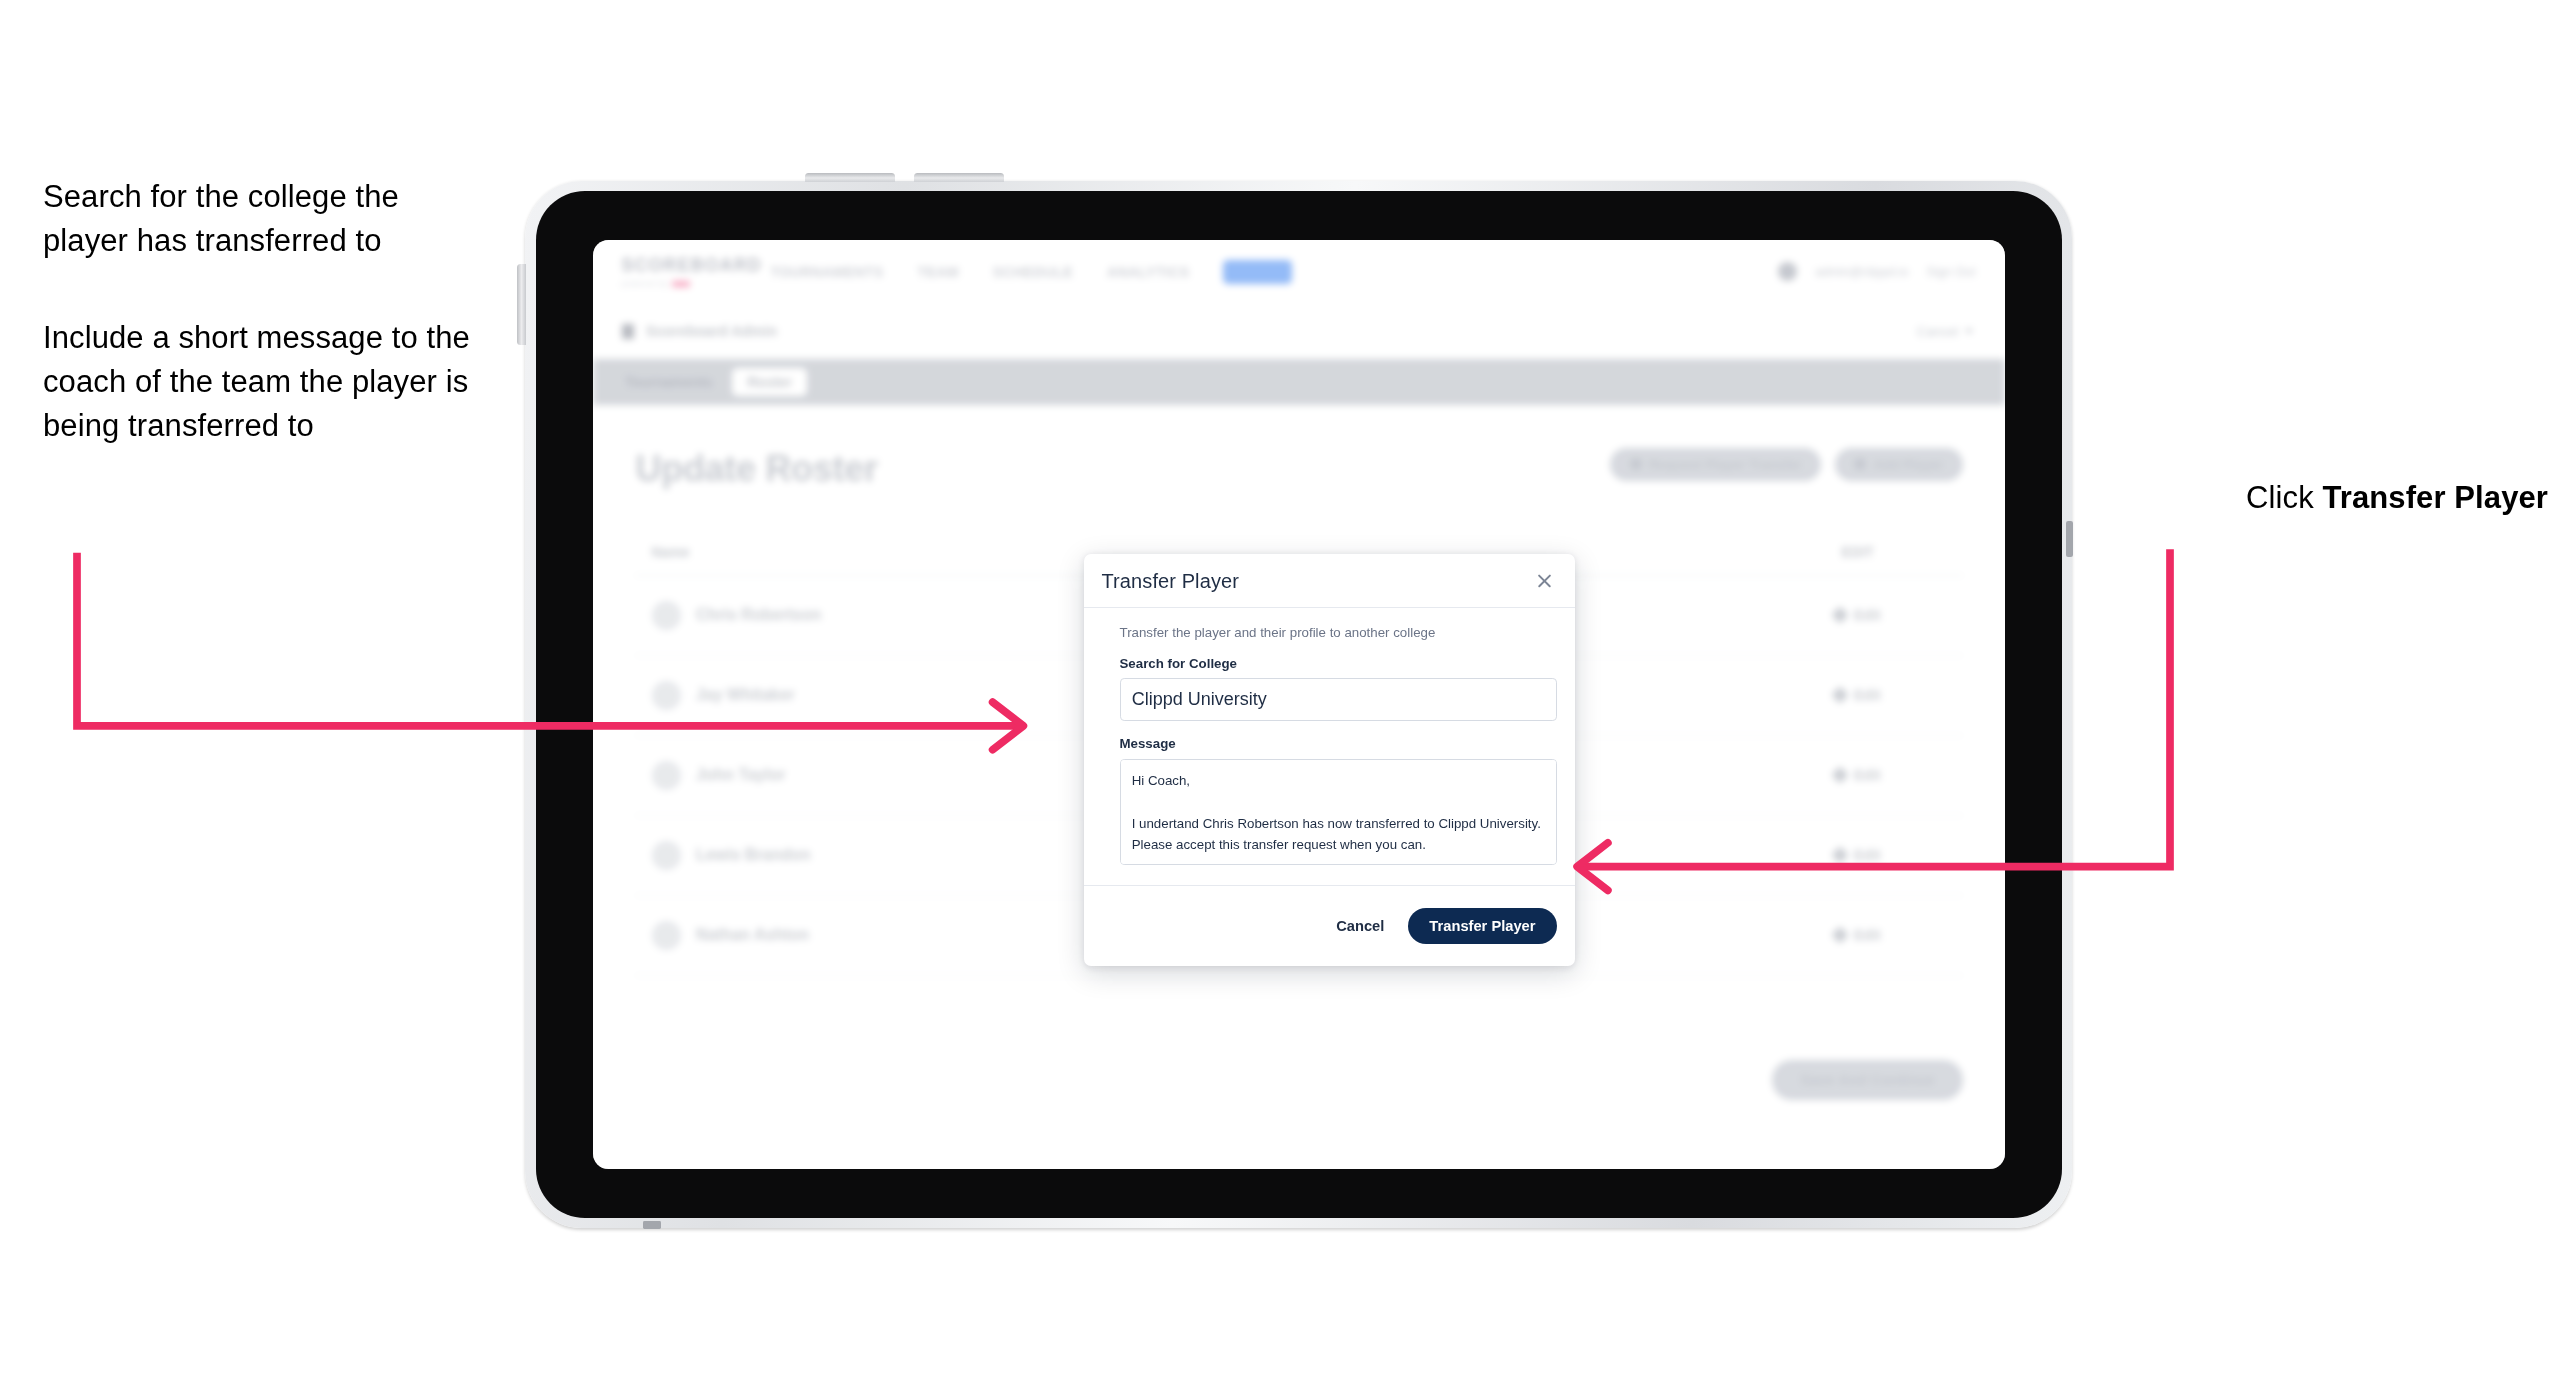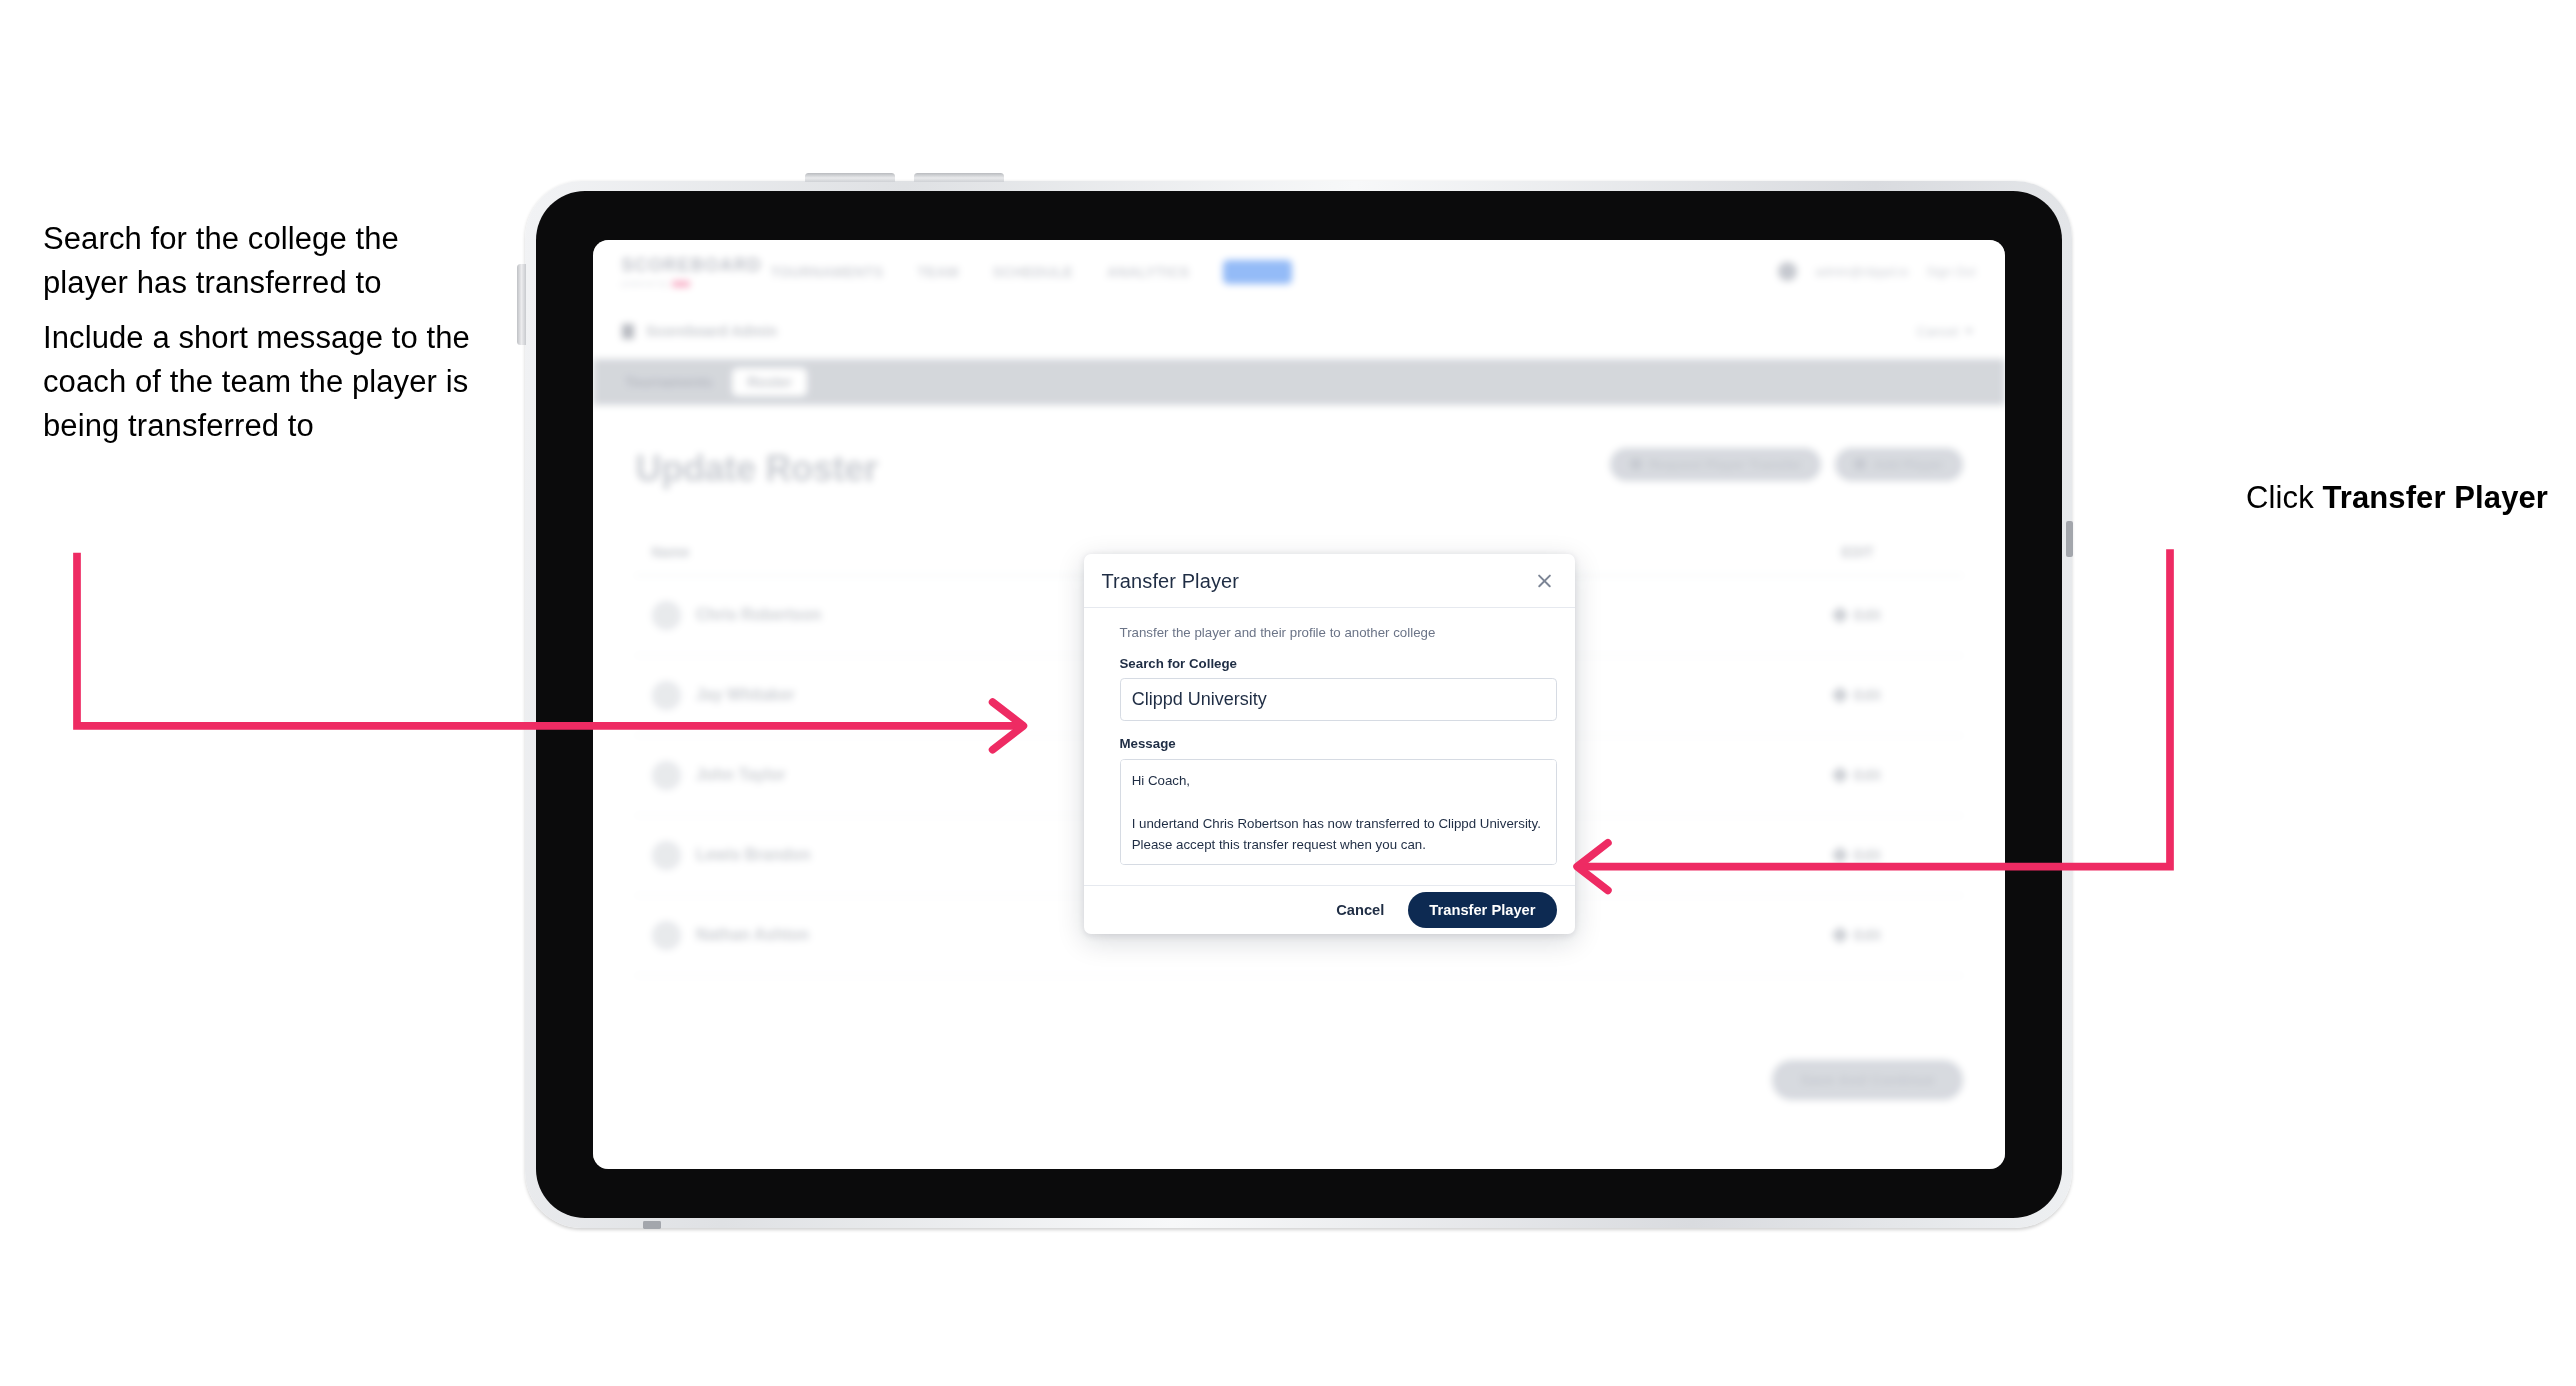--- a/index.html
+++ b/index.html
@@ -12,21 +12,21 @@
 
   
   .annot{
     position:absolute;
     color:#000000;
     font-size:31px;
     line-height:1.42;
     font-weight:400;
     letter-spacing:0.1px;
   }
-  #annot-left-1{left:43px;top:175px;width:448px;margin-top:42px;}
+  #annot-left-1{left:43px;top:175px;width:448px;}
   #annot-left-2{left:43px;top:316px;width:448px;}
   #annot-right{left:2128px;top:476px;width:420px;font-size:31px;text-align:right;}
   #annot-right b{font-weight:700;}
 
   
   .arrow-svg{position:absolute;left:0;top:0;width:2576px;height:1386px;pointer-events:none;}
 
   
   #tablet{
     position:absolute;
@@ -197,21 +197,21 @@
   .spacer{height:15.4px;}
   #message-input{
     width:100%;box-sizing:border-box;height:106px;resize:none;
     border:0.7px solid #d6dbe3;border-radius:4.2px;
     padding:9.8px 11.2px;font-size:13.3px;color:#1f2d44;line-height:1.62;
     font-family:"Liberation Sans", sans-serif;
     background:#fff;outline:none;
   }
   #modal-footer{
     display:flex;align-items:center;justify-content:flex-end;gap:18px;
-    padding:6px 18px;
+    padding:22px 18px;
     border-top:0.7px solid #e6e9ef;
   }
   #cancel-btn{
     background:none;border:none;cursor:pointer;
     font-size:14.7px;color:#1f2d44;font-weight:600;
     font-family:"Liberation Sans", sans-serif;
   }
   #transfer-btn{
     background:#0d2a52;border:none;cursor:pointer;
     color:#ffffff;font-size:14.7px;font-weight:600;

